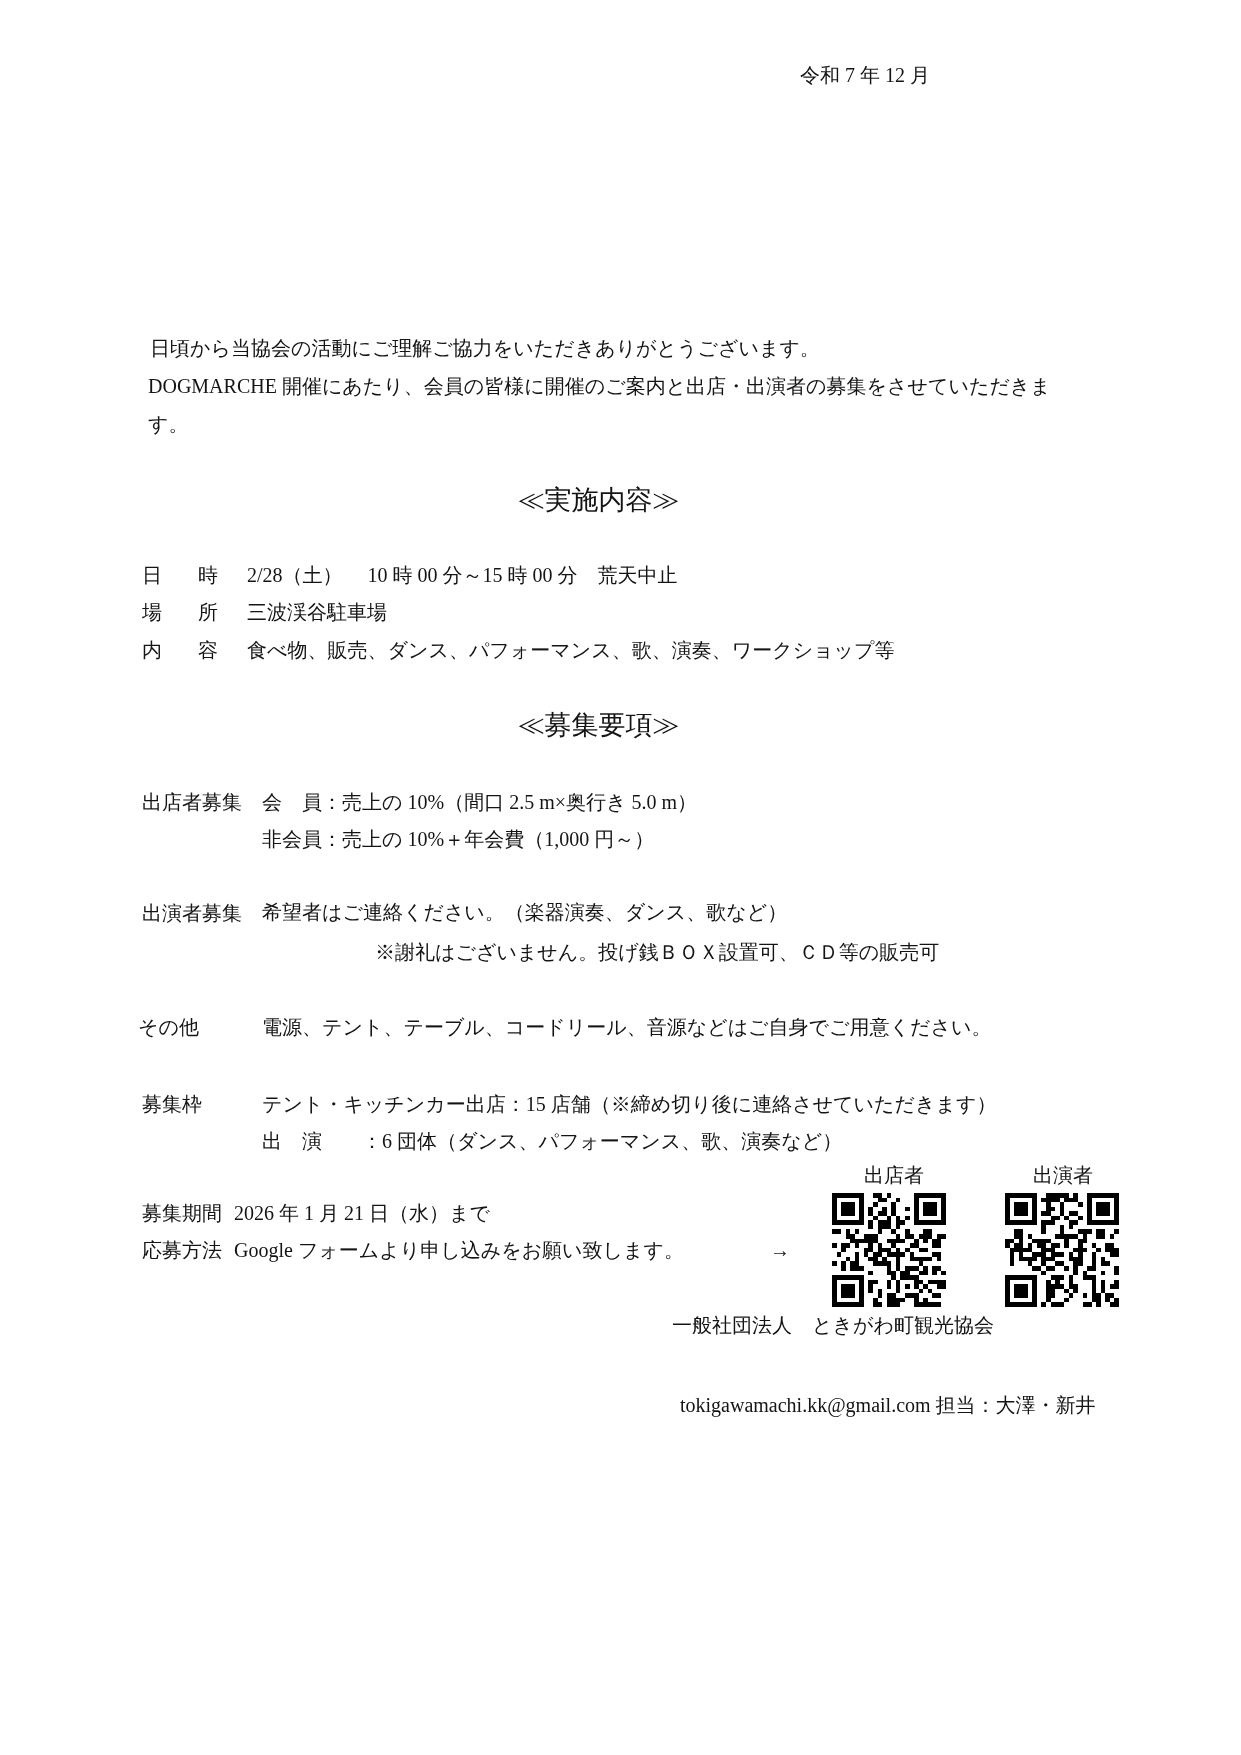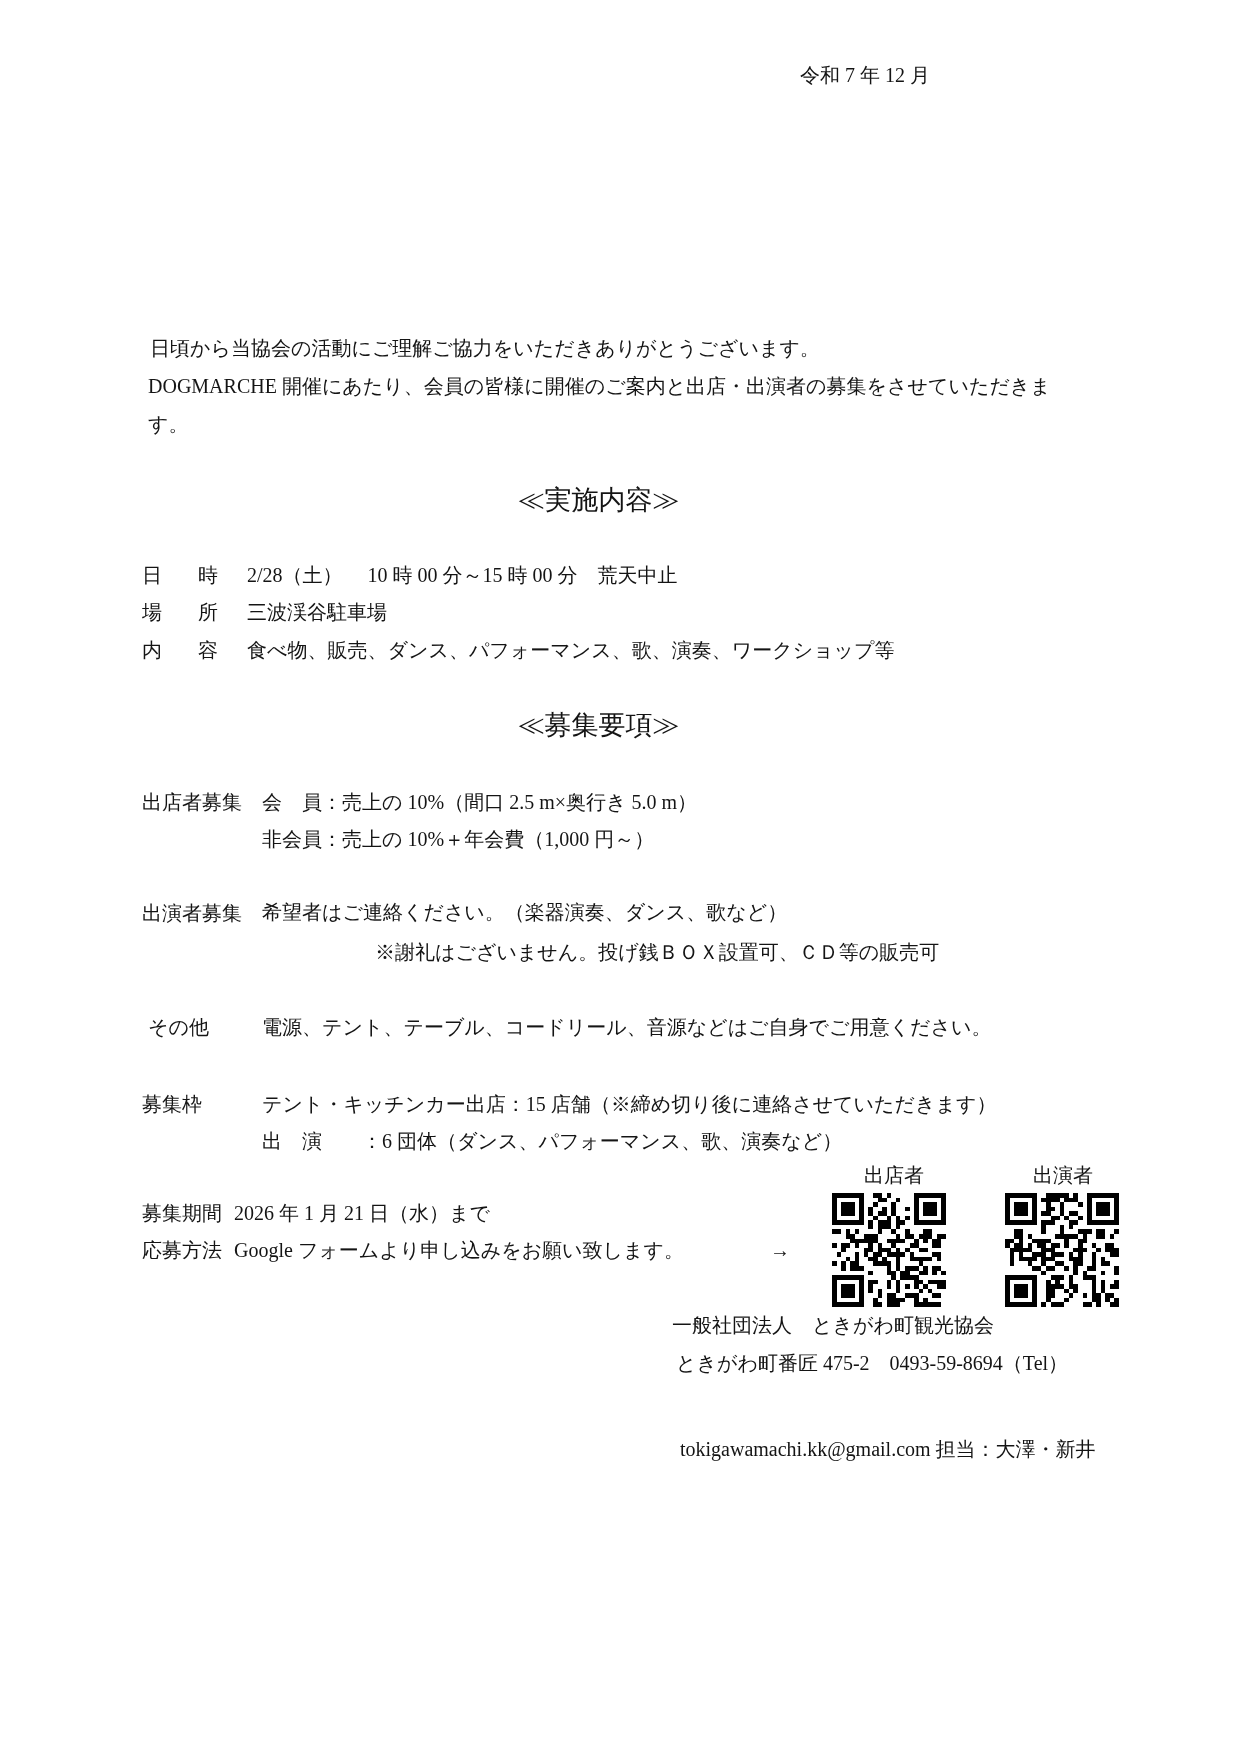--- a/index.html
+++ b/index.html
@@ -60,21 +60,21 @@
   <div class="abs heading" style="top:712px;">≪募集要項≫</div>
 
   <div class="abs" style="left:142px;top:789px;">出店者募集</div>
   <div class="abs" style="left:262px;top:789px;">会　員：売上の 10%（間口 2.5 m×奥行き 5.0 m）</div>
   <div class="abs" style="left:262px;top:826px;">非会員：売上の 10%＋年会費（1,000 円～）</div>
 
   <div class="abs" style="left:142px;top:900px;">出演者募集</div>
   <div class="abs" style="left:262px;top:900px;font-family:Liberation Mono, monospace;">希望者はご連絡ください。（楽器演奏、ダンス、歌など）</div>
   <div class="abs" style="left:375px;top:939px;">※謝礼はございません。投げ銭ＢＯＸ設置可、ＣＤ等の販売可</div>
 
-  <div class="abs" style="left:148px;top:1014px;">その他</div>
+  <div class="abs" style="left:138px;top:1014px;">その他</div>
   <div class="abs" style="left:262px;top:1014px;">電源、テント、テーブル、コードリール、音源などはご自身でご用意ください。</div>
 
   <div class="abs" style="left:142px;top:1091px;">募集枠</div>
   <div class="abs" style="left:262px;top:1091px;">テント・キッチンカー出店：15 店舗（※締め切り後に連絡させていただきます）</div>
   <div class="abs" style="left:262px;top:1128px;">出　演　　：6 団体（ダンス、パフォーマンス、歌、演奏など）</div>
 
   <div class="abs" style="left:864px;top:1162px;">出店者</div>
   <div class="abs" style="left:1033px;top:1162px;">出演者</div>
 
   <div class="abs" style="left:142px;top:1200px;">募集期間</div>
@@ -495,16 +495,15 @@
       <rect x="2" y="2" width="3" height="3"></rect>
       <rect x="18" y="0" width="7" height="7"></rect>
       <rect x="19" y="1" width="5" height="5" style="fill:#fff"></rect>
       <rect x="20" y="2" width="3" height="3"></rect>
       <rect x="0" y="18" width="7" height="7"></rect>
       <rect x="1" y="19" width="5" height="5" style="fill:#fff"></rect>
       <rect x="2" y="20" width="3" height="3"></rect>
     </svg>
 
   <div class="abs" style="left:672px;top:1312px;">一般社団法人　ときがわ町観光協会</div>
-  <div class="abs" style="left:676px;top:1350px;">ときがわ町番匠 475-2　0493-59-8694（Tel）</div>
-  <div class="abs" style="left:680px;top:1436px;">tokigawamachi.kk@gmail.com 担当：大澤・新井</div>
+  <div class="abs" style="left:680px;top:1392px;">tokigawamachi.kk@gmail.com 担当：大澤・新井</div>
 
 </div>
 
 </body></html>

